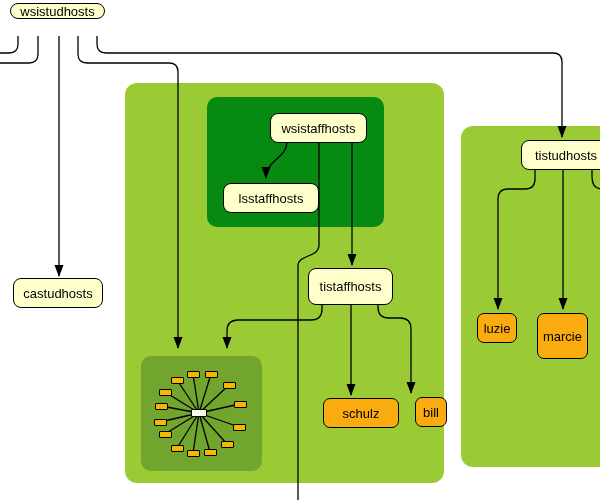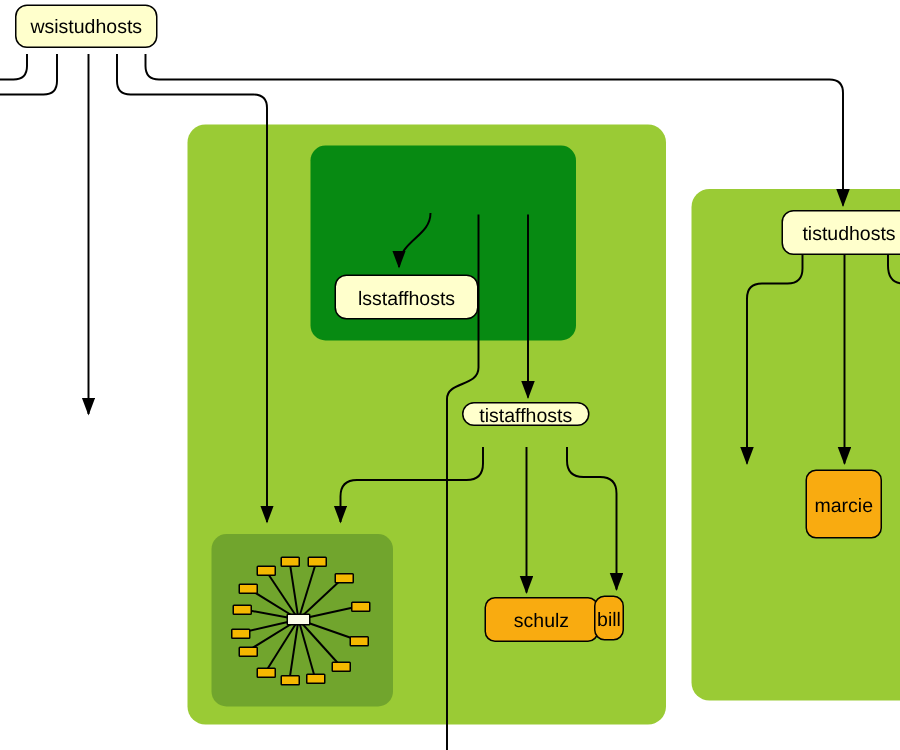--- a/index.html
+++ b/index.html
@@ -83,37 +83,46 @@
     <path d="M319,143 L319,245 C319,258 298,254 298,266 L298,502"></path>
     <path d="M352,143 L352,265" marker-end="url(#arr)"></path>
     <path d="M322,298 L322,309 Q322,320 311,320 L238,320 Q227,320 227,331 L227,348" marker-end="url(#arr)"></path>
     <path d="M351,298 L351,395" marker-end="url(#arr)"></path>
     <path d="M378,298 L378,307 Q378,318 389,318 L400,318 Q411,318 411,329 L411,393" marker-end="url(#arr)"></path>
     <path d="M535,168 L535,179 Q535,189 525,189 L508,189 Q498,189 498,199 L498,309" marker-end="url(#arr)"></path>
     <path d="M563,168 L563,309" marker-end="url(#arr)"></path>
     <path d="M592,168 L592,177 Q592,188 601,189 L603,189"></path>
   </svg>
 
-  <div class="node cream" style="left:10px;top:3px;width:95px;height:29px">
+  <div class="node cream" style="left:10px;top:3px;width:95px;height:16px">
     <span>wsistudhosts</span>
+  </div>
+  <div class="node cream" style="left:13px;top:278px;width:90px;height:30px">
+    <span>castudhosts</span>
+  </div>
+  <div class="node cream" style="left:270px;top:113px;width:97px;height:30px">
+    <span>wsistaffhosts</span>
   </div>
   <div class="node cream" style="left:223px;top:183px;width:96px;height:30px">
     <span>lsstaffhosts</span>
   </div>
-  <div class="node cream" style="left:308px;top:268px;width:85px;height:16px">
+  <div class="node cream" style="left:308px;top:268px;width:85px;height:37px">
     <span>tistaffhosts</span>
   </div>
   <div class="node cream" style="left:521px;top:140px;width:90px;height:30px">
     <span>tistudhosts</span>
   </div>
   <div class="node orange" style="left:323px;top:398px;width:76px;height:30px">
     <span>schulz</span>
   </div>
-  <div class="node orange" style="left:396px;top:397px;width:20px;height:30px">
+  <div class="node orange" style="left:415px;top:397px;width:32px;height:30px">
     <span>bill</span>
+  </div>
+  <div class="node orange" style="left:477px;top:313px;width:40px;height:30px">
+    <span>luzie</span>
   </div>
   <div class="node orange" style="left:537px;top:313px;width:51px;height:46px">
     <span>marcie</span>
   </div>
 
   <div class="center-node" id="center-node" style="left: 191px; top: 409px;"></div>
 
 <div class="satellite" style="left: 170.5px; top: 376.5px;"></div>
     <div class="satellite" style="left: 186.5px; top: 370.5px;"></div>
     <div class="satellite" style="left: 204.5px; top: 370.5px;"></div>

